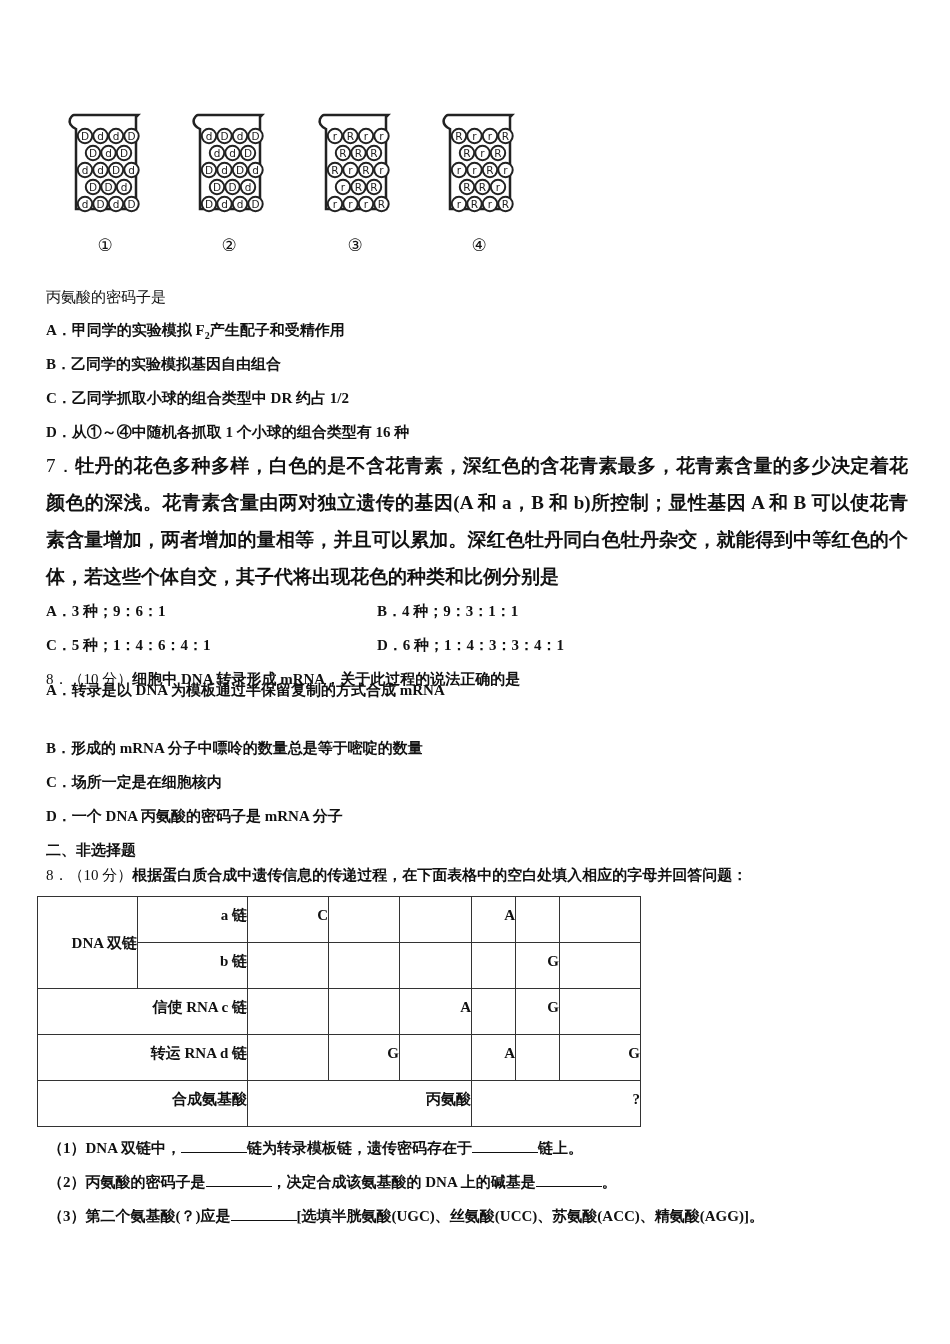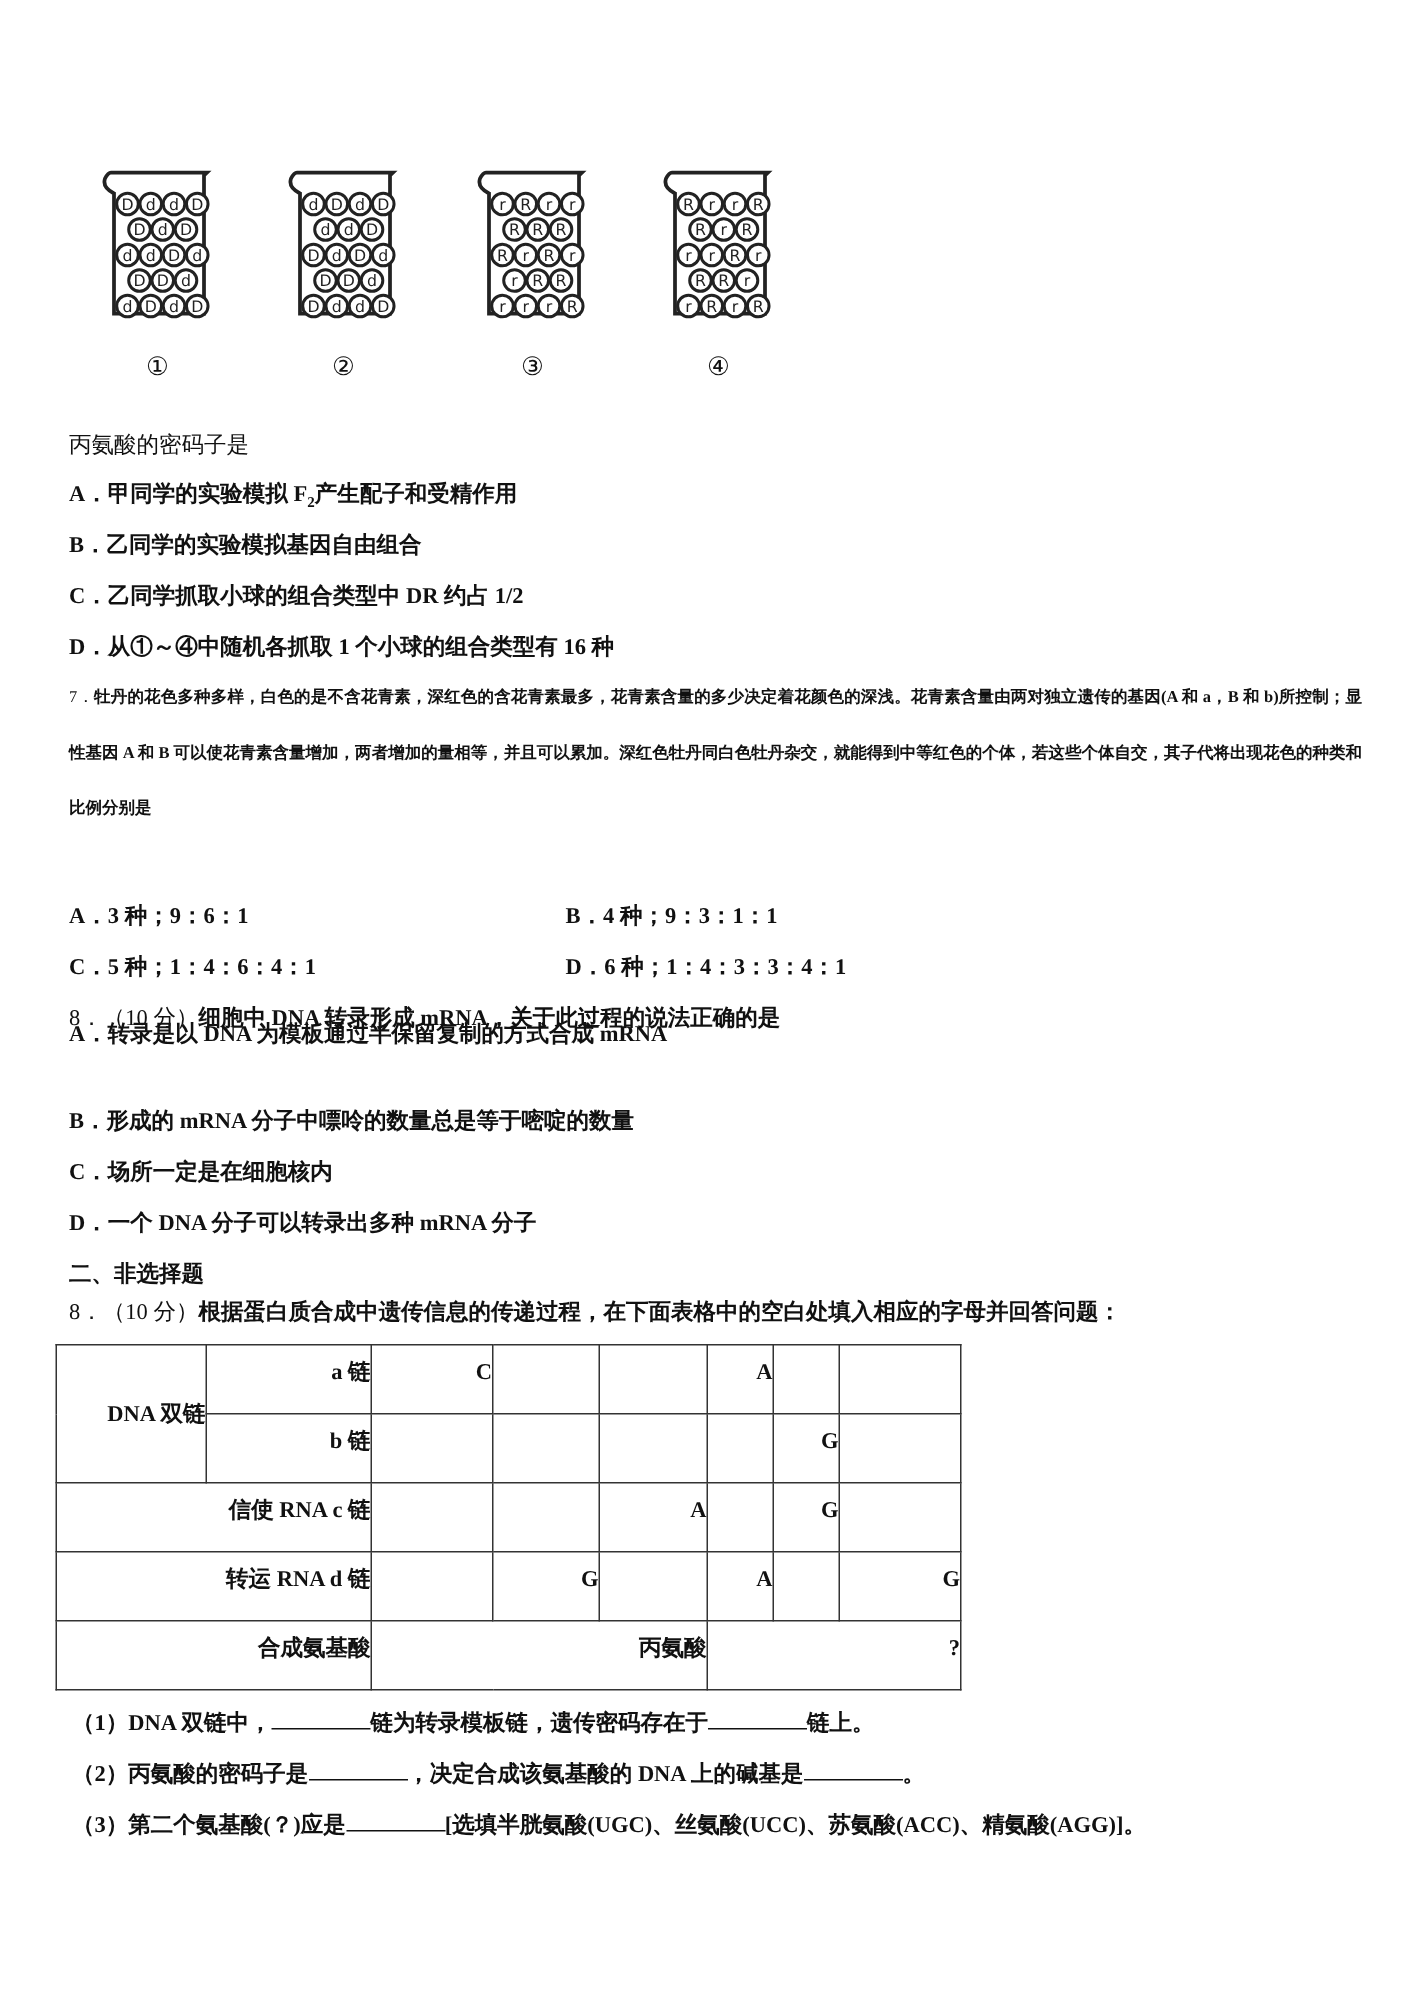--- a/index.html
+++ b/index.html
@@ -9,21 +9,21 @@
       color: #111111;
     }
     .figure-row { position: absolute; top: 105px; left: 60px; height: 160px; width: 480px; }
     .beaker-wrap { position: absolute; top: 0; width: 90px; height: 155px; }
     .beaker-wrap svg { display: block; }
     .circ-label { position: absolute; top: 130px; left: 0; width: 90px; text-align: center; font-size: 17px; font-family: "DejaVu Sans", sans-serif; }
 
     .line { position: absolute; left: 46px; font-size: 15px; line-height: 20px; white-space: nowrap; }
     .bold { font-weight: bold; }
     .q-num { font-weight: normal; }
-    .para { position: absolute; left: 46px; width: 862px; font-size: 11px; line-height: 37px; font-weight: bold; text-align: justify; }
+    .para { position: absolute; left: 46px; width: 862px; font-size: 19px; line-height: 37px; font-weight: bold; text-align: justify; }
     .opt-right { left: 377px; }
 
     table.gene-table {
       position: absolute; left: 37px; top: 896px;
       border-collapse: collapse; font-size: 15px; font-weight: bold;
     }
     table.gene-table td {
       border: 1.5px solid #333333; padding: 0 0 0 9px; vertical-align: top;
       height: 46px; box-sizing: border-box; line-height: 36px; text-align: right;
     }
@@ -240,21 +240,21 @@
 <div class="line bold" style="top:680px;">
   <span>A．</span><span>转录是以 DNA 为模板通过半保留复制的方式合成 mRNA</span>
 </div>
 <div class="line bold" style="top:738px;text-align:right;">
   <span>B．</span><span>形成的 mRNA 分子中嘌呤的数量总是等于嘧啶的数量</span>
 </div>
 <div class="line bold" style="top:772px;">
   <span>C．</span><span>场所一定是在细胞核内</span>
 </div>
 <div class="line bold" style="top:806px;">
-  <span>D．</span><span>一个 DNA 分子可以转录出多种 mRNA 分子</span>
+  <span>D．</span><span>一个 DNA 丙氨酸的密码子是 mRNA 分子</span>
 </div>
 
 <div class="line bold" style="top:840px;">二、非选择题</div>
 <div class="line" style="top:865px;">
   <span class="q-num">8．（10 分）</span><span class="bold">根据蛋白质合成中遗传信息的传递过程，在下面表格中的空白处填入相应的字母并回答问题：</span>
 </div>
 
 <table class="gene-table">
   <colgroup>
     <col style="width:100px">

